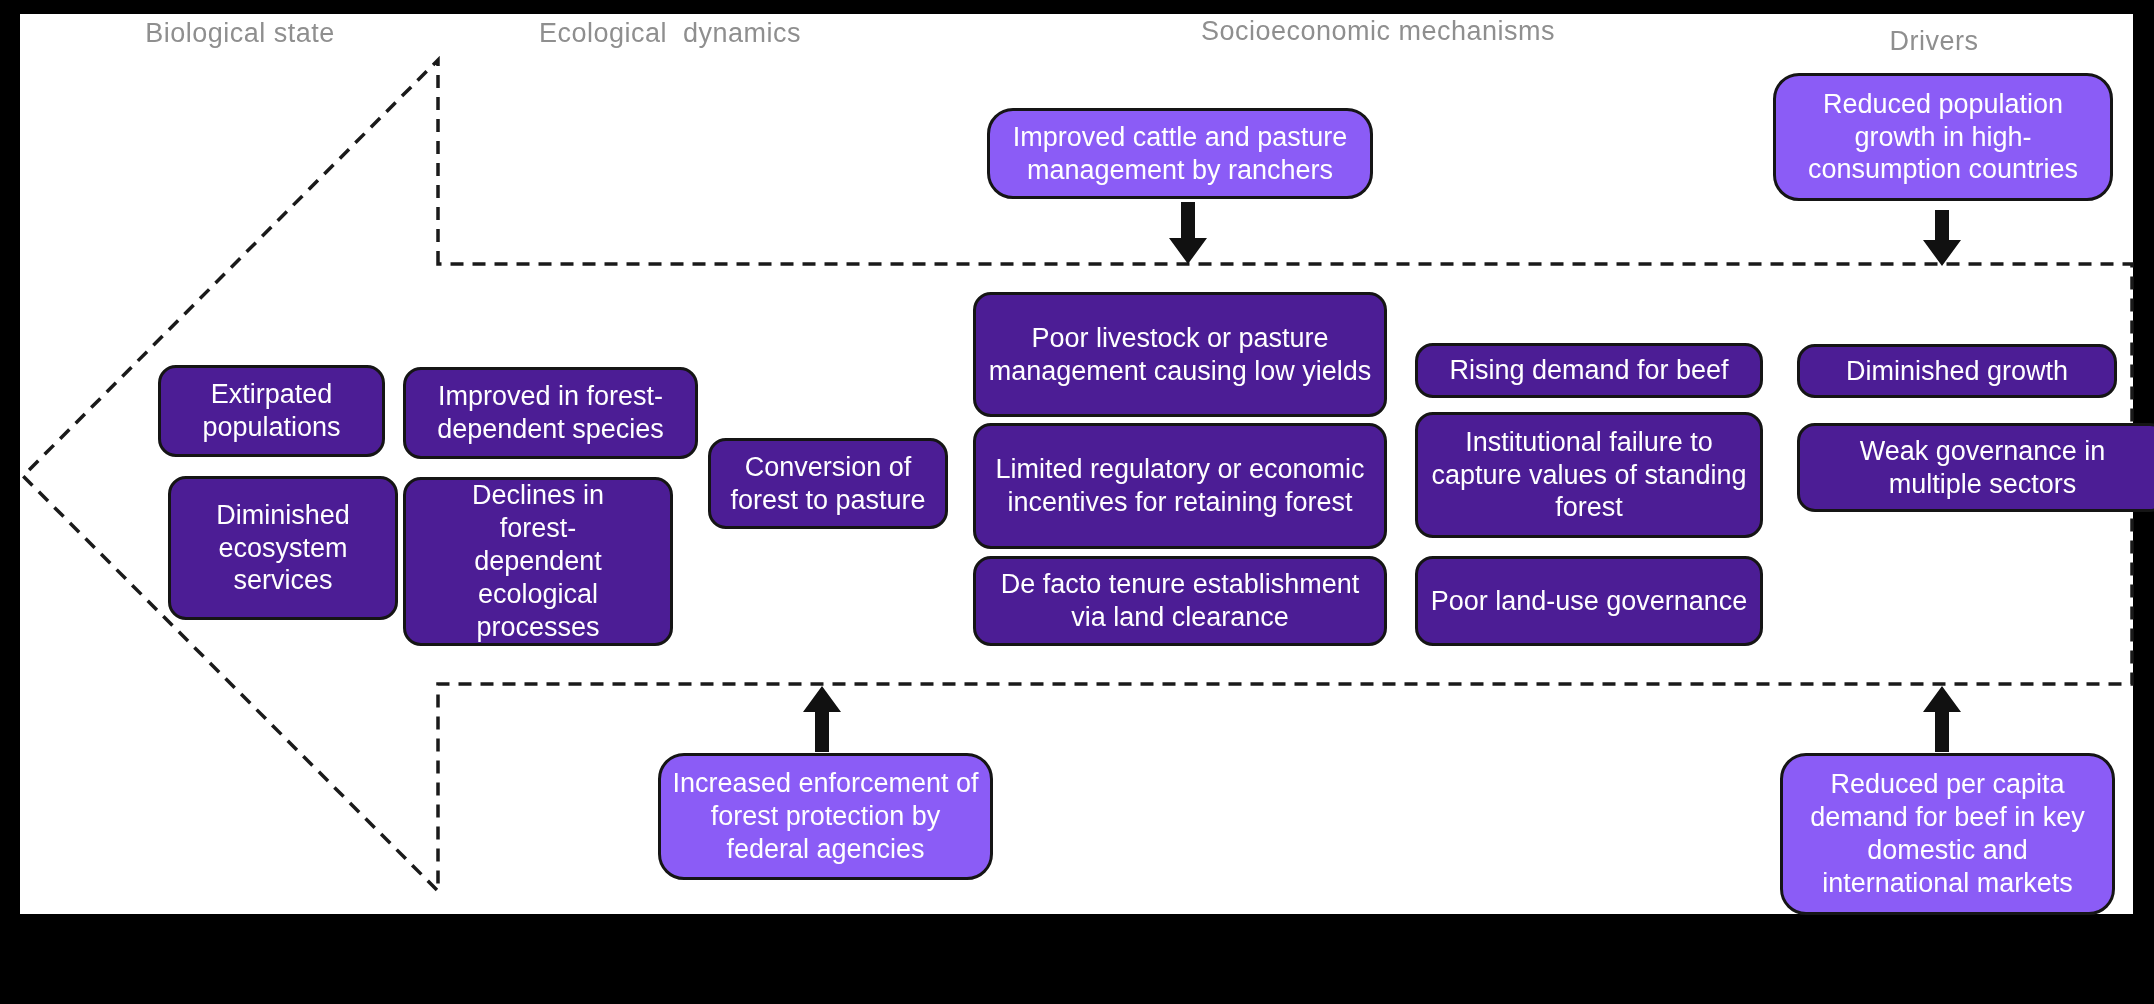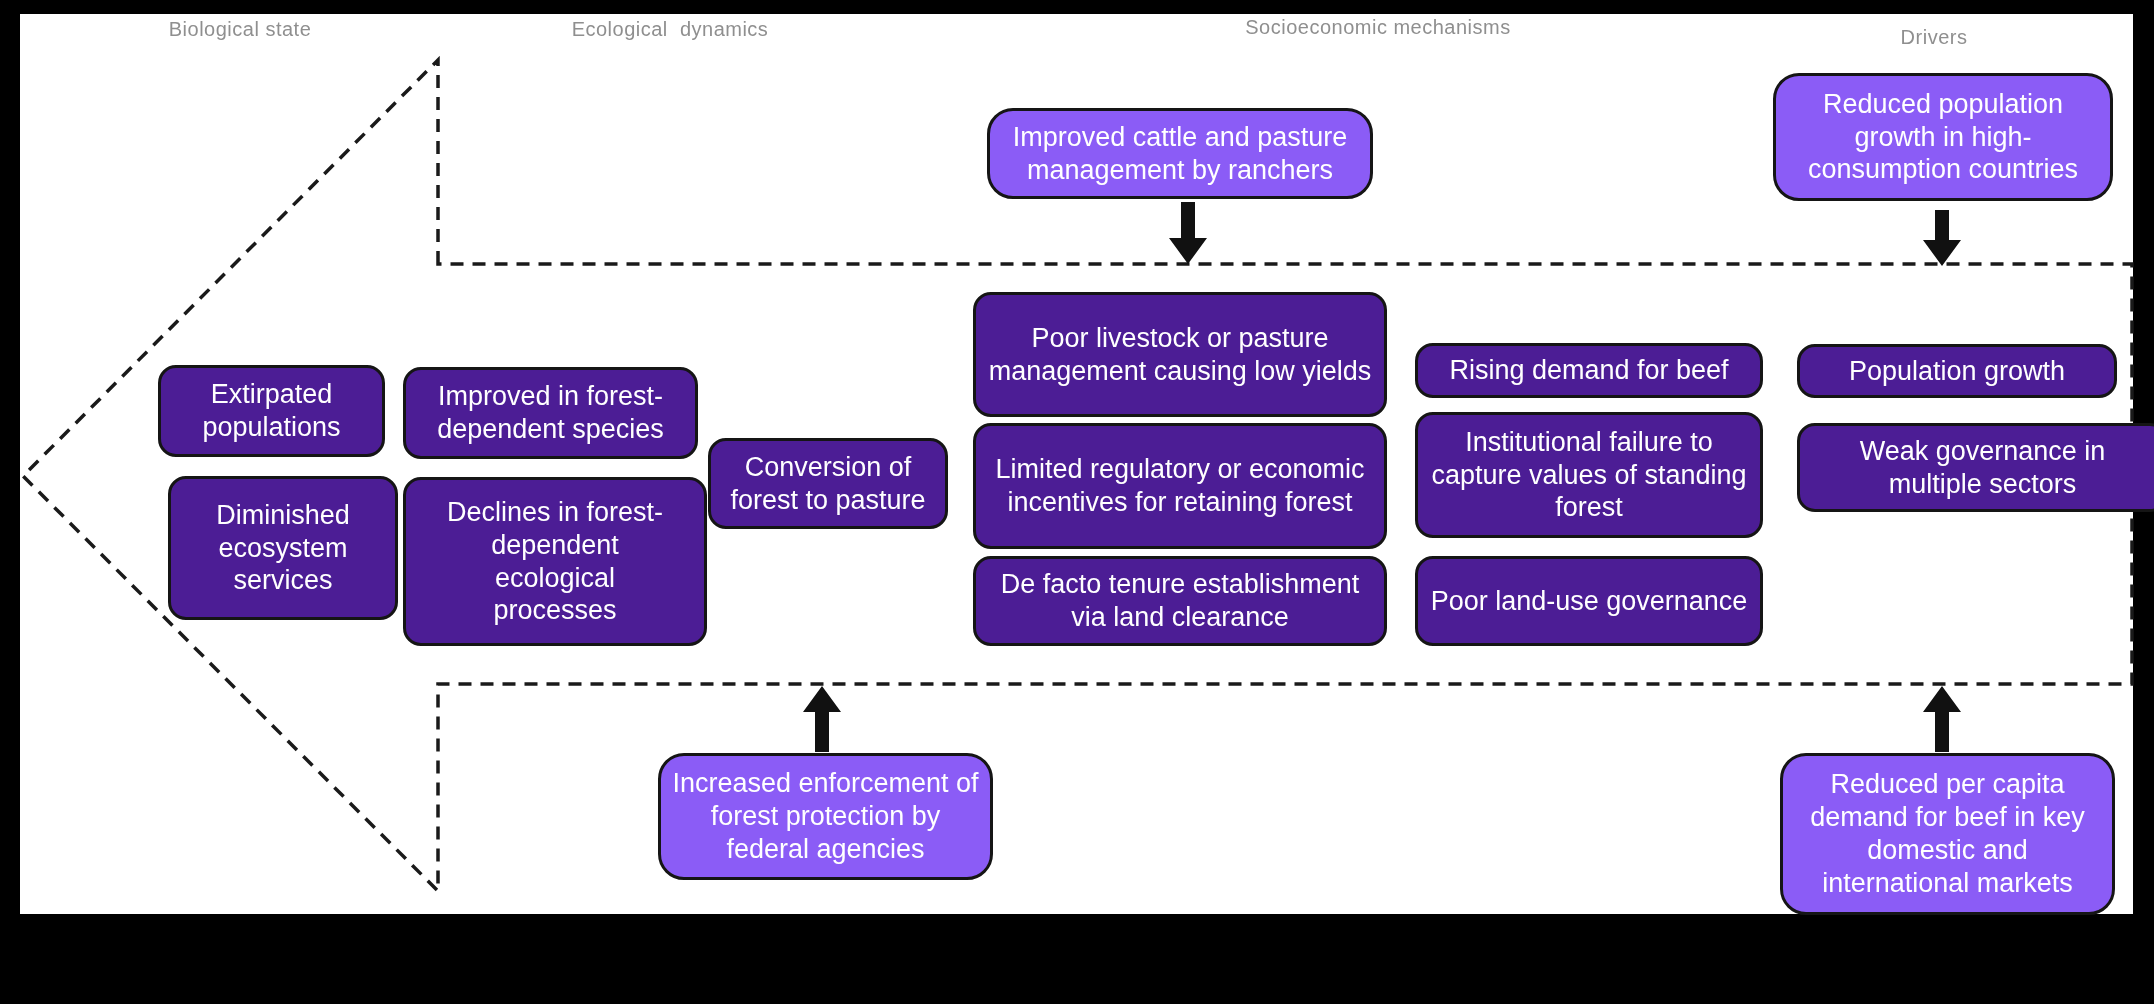--- a/index.html
+++ b/index.html
@@ -2,21 +2,21 @@
 <html><head>
 <meta charset="utf-8">
 <style>
   html,body{margin:0;padding:0;background:#000;}
   #canvas{
     position:relative;width:2154px;height:1004px;background:#000;
     font-family:"Liberation Sans", sans-serif;overflow:hidden;
   }
   #paper{position:absolute;left:20px;top:14px;width:2113px;height:900px;background:#fff;}
   .hdr{
-    position:absolute;color:#8f8f8f;font-size:20px;white-space:pre;
+    position:absolute;color:#8f8f8f;font-size:27px;white-space:pre;
     transform:translateX(-50%);letter-spacing:0.5px;
   }
   .box{
     position:absolute;display:flex;align-items:center;justify-content:center;
     text-align:center;color:#fff;font-size:27px;line-height:1.22;
     border:3px solid #151515;box-sizing:border-box;padding:4px 10px;
   }
   .red{background:#4c1d95;border-radius:18px;}
   .blue{background:#8b5cf6;border-radius:26px;}
   .narrowpad{padding:4px 40px;}
@@ -57,21 +57,21 @@
   <div class="box red" style="left:158px;top:365px;width:227px;height:92px">
     <span>Extirpated populations</span>
   </div>
   <div class="box red" style="left:168px;top:476px;width:230px;height:144px">
     <span>Diminished ecosystem services</span>
   </div>
 
   <div class="box red" style="left:403px;top:367px;width:295px;height:92px">
     <span>Improved in forest-dependent species</span>
   </div>
-  <div class="box red narrowpad" style="left:403px;top:477px;width:304px;height:169px">
+  <div class="box red narrowpad" style="left:403px;top:477px;width:270px;height:169px">
     <span>Declines in forest-dependent ecological processes</span>
   </div>
   <div class="box red" style="left:708px;top:438px;width:240px;height:91px">
     <span>Conversion of forest to pasture</span>
   </div>
 
   <div class="box red" style="left:973px;top:292px;width:414px;height:125px">
     <span>Poor livestock or pasture management causing low yields</span>
   </div>
   <div class="box red" style="left:973px;top:423px;width:414px;height:126px">
@@ -85,18 +85,18 @@
     <span>Rising demand for beef</span>
   </div>
   <div class="box red" style="left:1415px;top:412px;width:348px;height:126px">
     <span>Institutional failure to capture values of standing forest</span>
   </div>
   <div class="box red" style="left:1415px;top:556px;width:348px;height:90px">
     <span>Poor land-use governance</span>
   </div>
 
   <div class="box red" style="left:1797px;top:344px;width:320px;height:54px">
-    <span>Population growth</span>
+    <span>Diminished growth</span>
   </div>
   <div class="box red" style="left:1797px;top:423px;width:371px;height:89px">
     <span>Weak governance in multiple sectors</span>
   </div>
 </div>
 
 </body></html>

